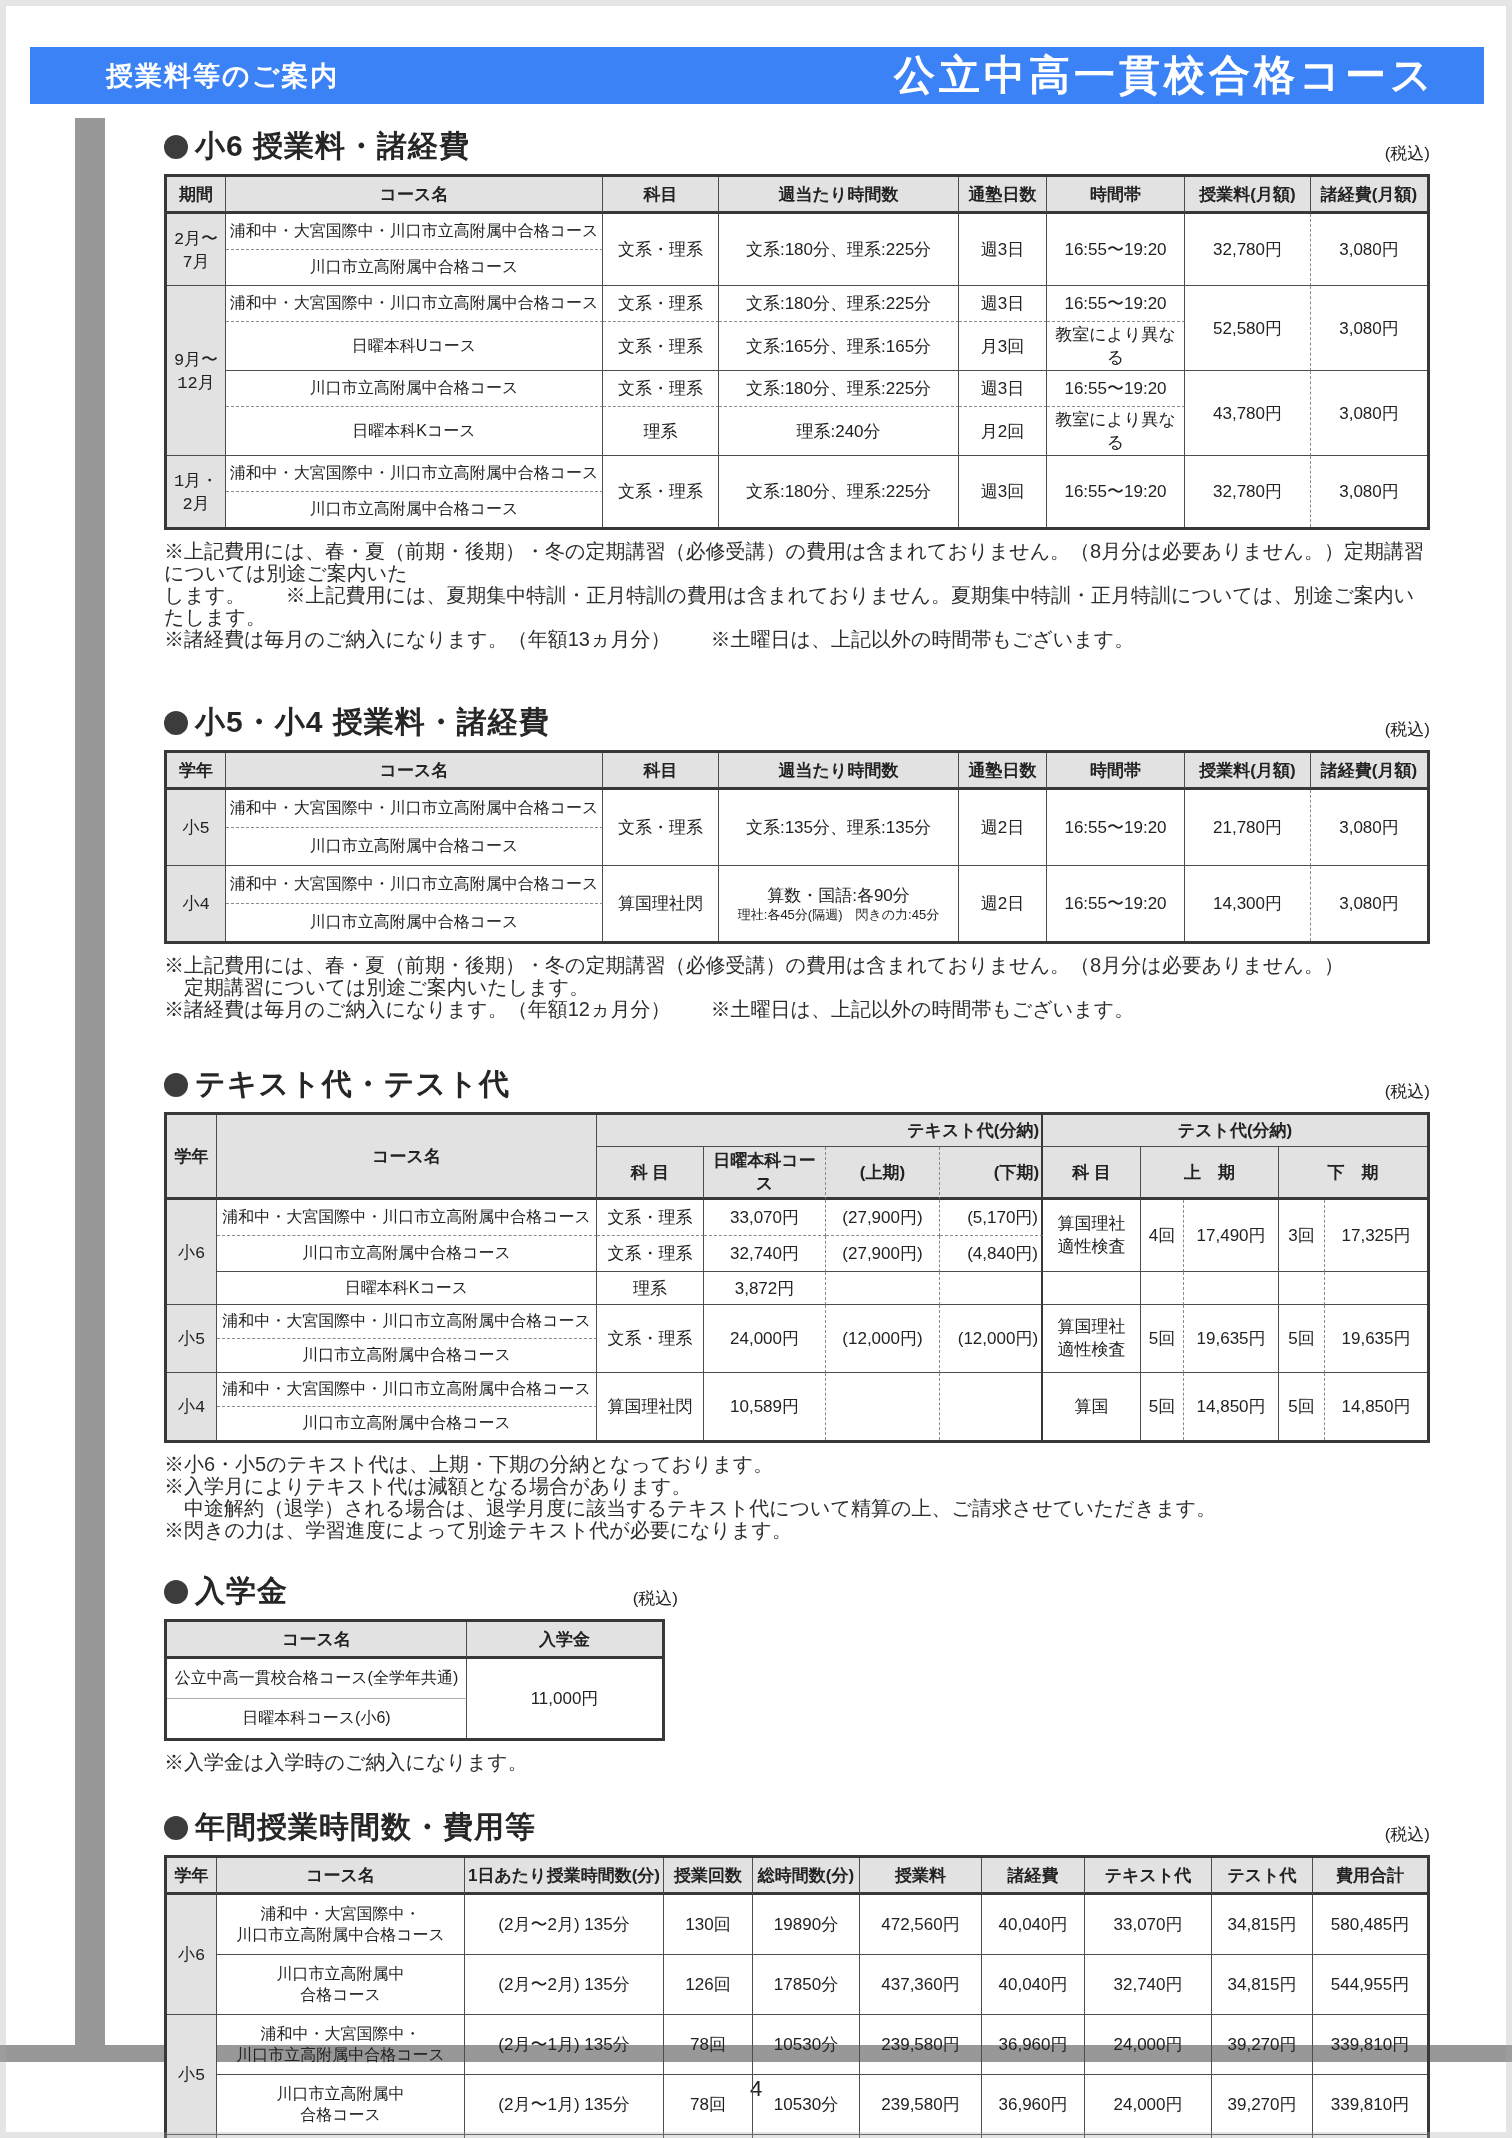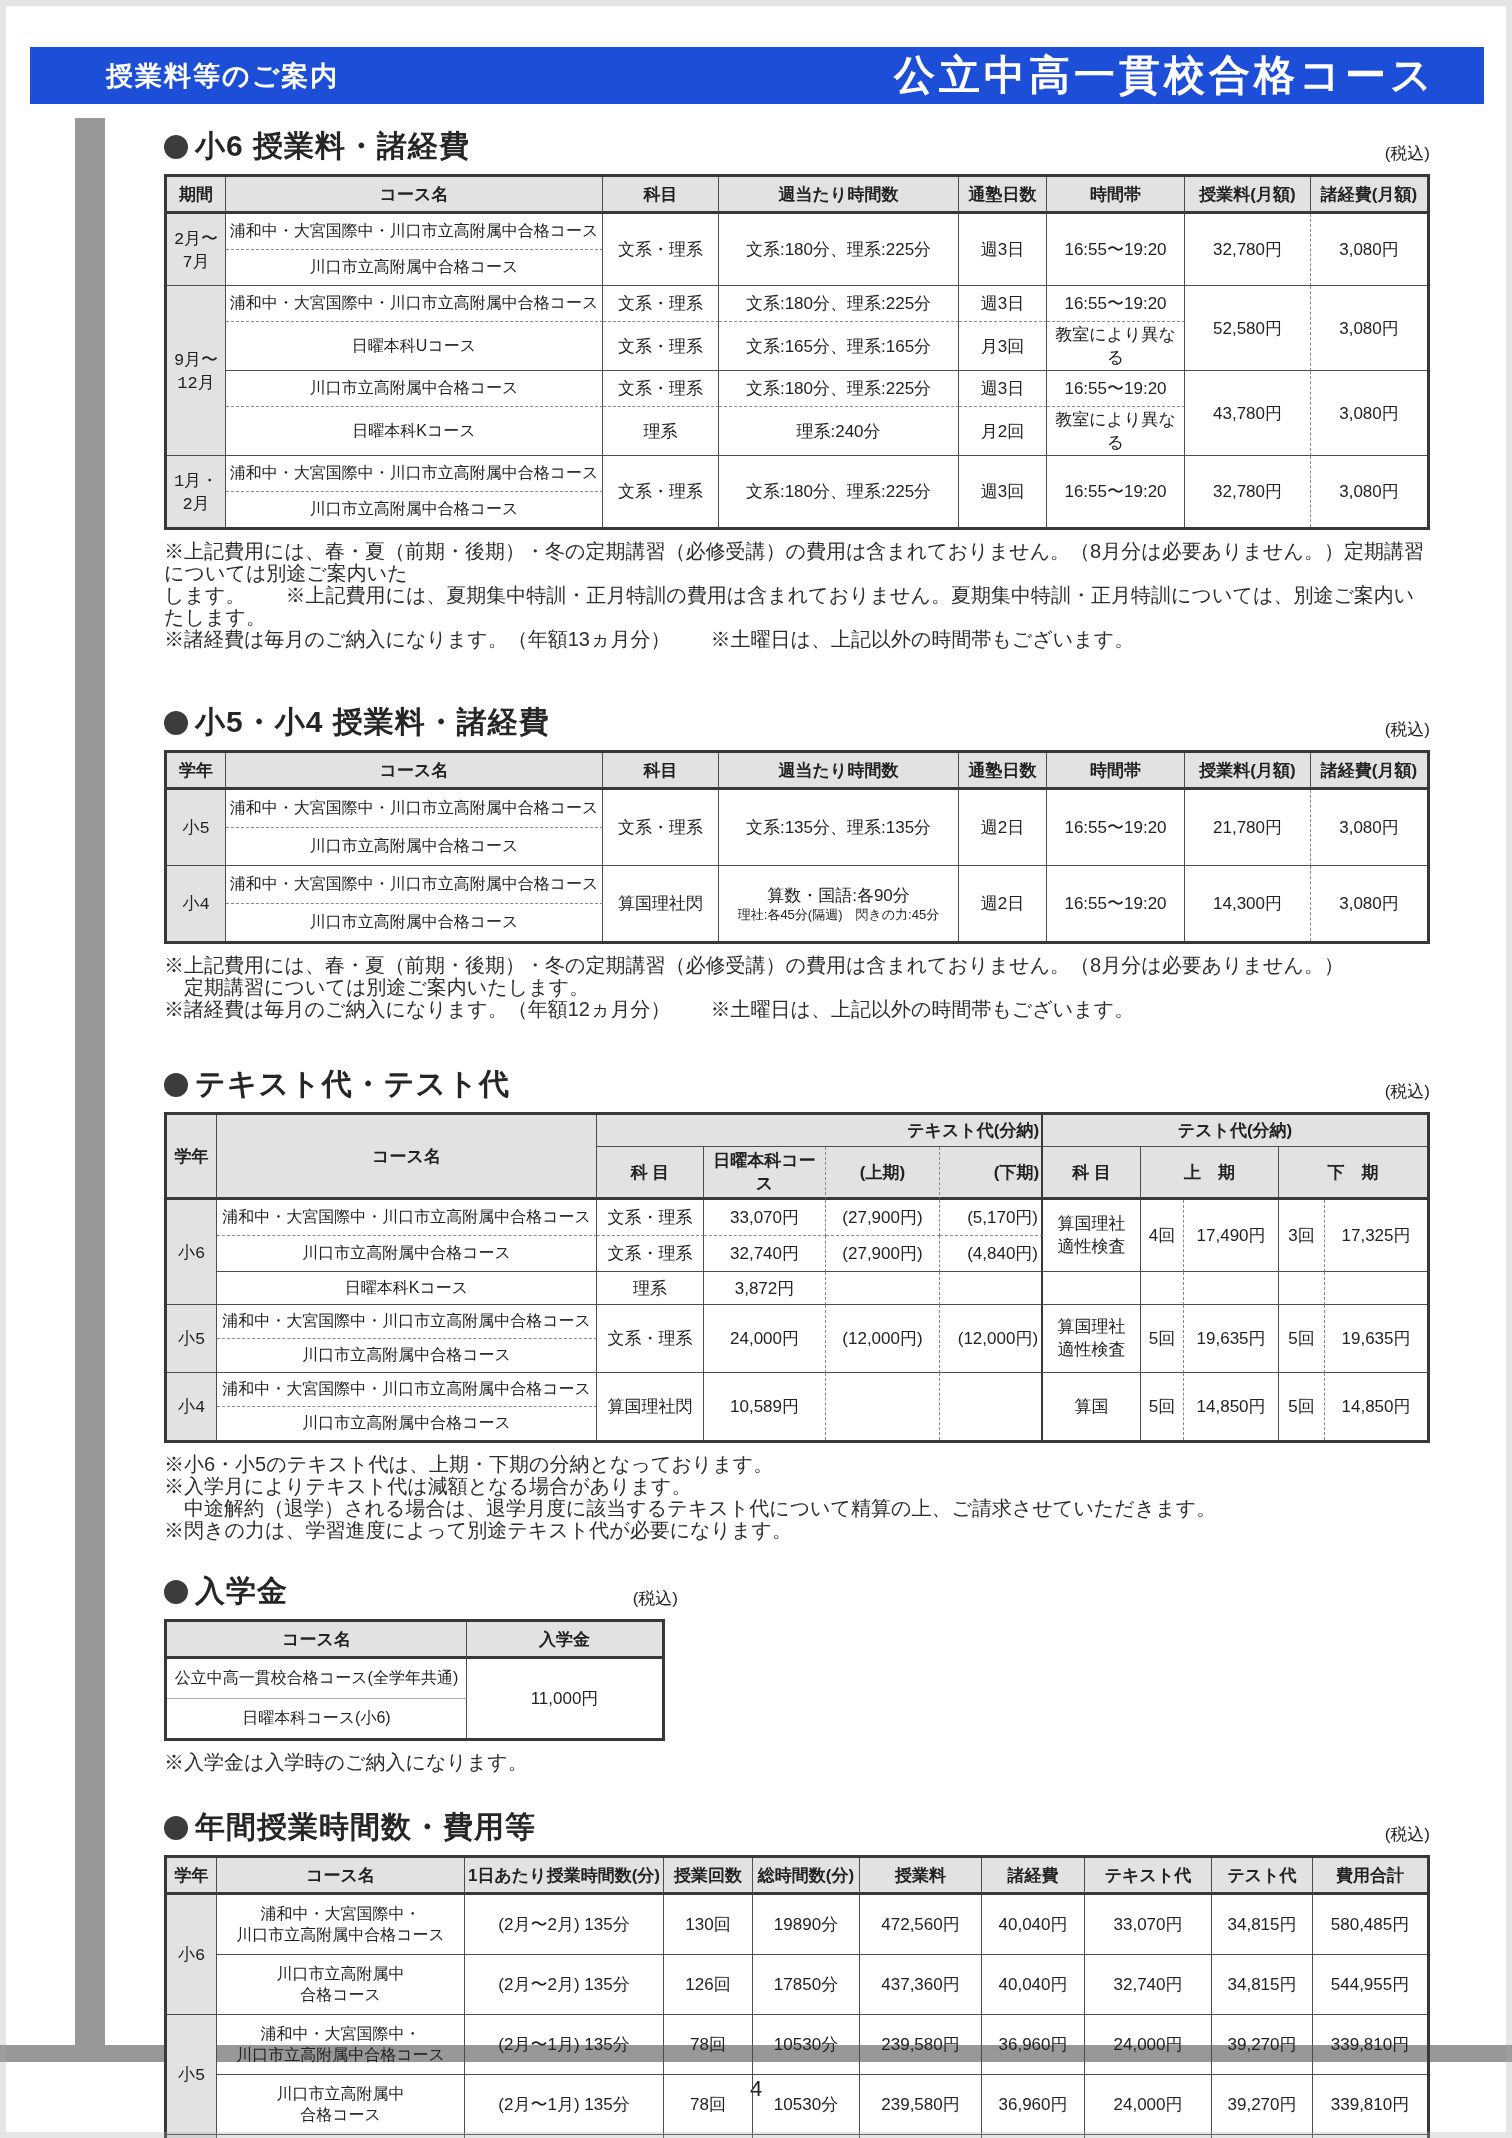--- a/index.html
+++ b/index.html
@@ -1,21 +1,21 @@
 <!DOCTYPE html>
 <html><head>
 <meta charset="utf-8">
 <style>
   html,body { margin:0; padding:0; background:#ffffff; }
   .page { position:relative; width:1512px; height:2138px; background:#ffffff;
           font-family:"Liberation Sans", sans-serif; color:#222; overflow:hidden; }
   .page::after { content:""; position:absolute; inset:0; border:6px solid rgba(170,170,170,.30); pointer-events:none; }
 
   
-  .banner { position:absolute; left:30px; right:28px; top:47px; height:57px; background:#1d4ed8;
+  .banner { position:absolute; left:30px; right:28px; top:47px; height:57px; background:#3b82f6;
             display:flex; justify-content:space-between; align-items:center;
             padding:0 48px 0 76px; box-sizing:border-box; }
   .banner-sub { color:#fff; font-size:27px; font-weight:bold; letter-spacing:2px; }
   .banner-title { color:#fff; font-size:41px; font-weight:bold; letter-spacing:4px;
                   font-family:"DejaVu Serif", serif; }
 
   .leftbar { position:absolute; left:75px; top:118px; width:30px; height:1944px; background:#989898; }
   .bottombar { position:absolute; left:0; top:2045px; width:1512px; height:17px; background:#989898; }
   .pagenum { position:absolute; top:2076px; left:0; width:1512px; text-align:center; font-size:22px; color:#222; }
 

